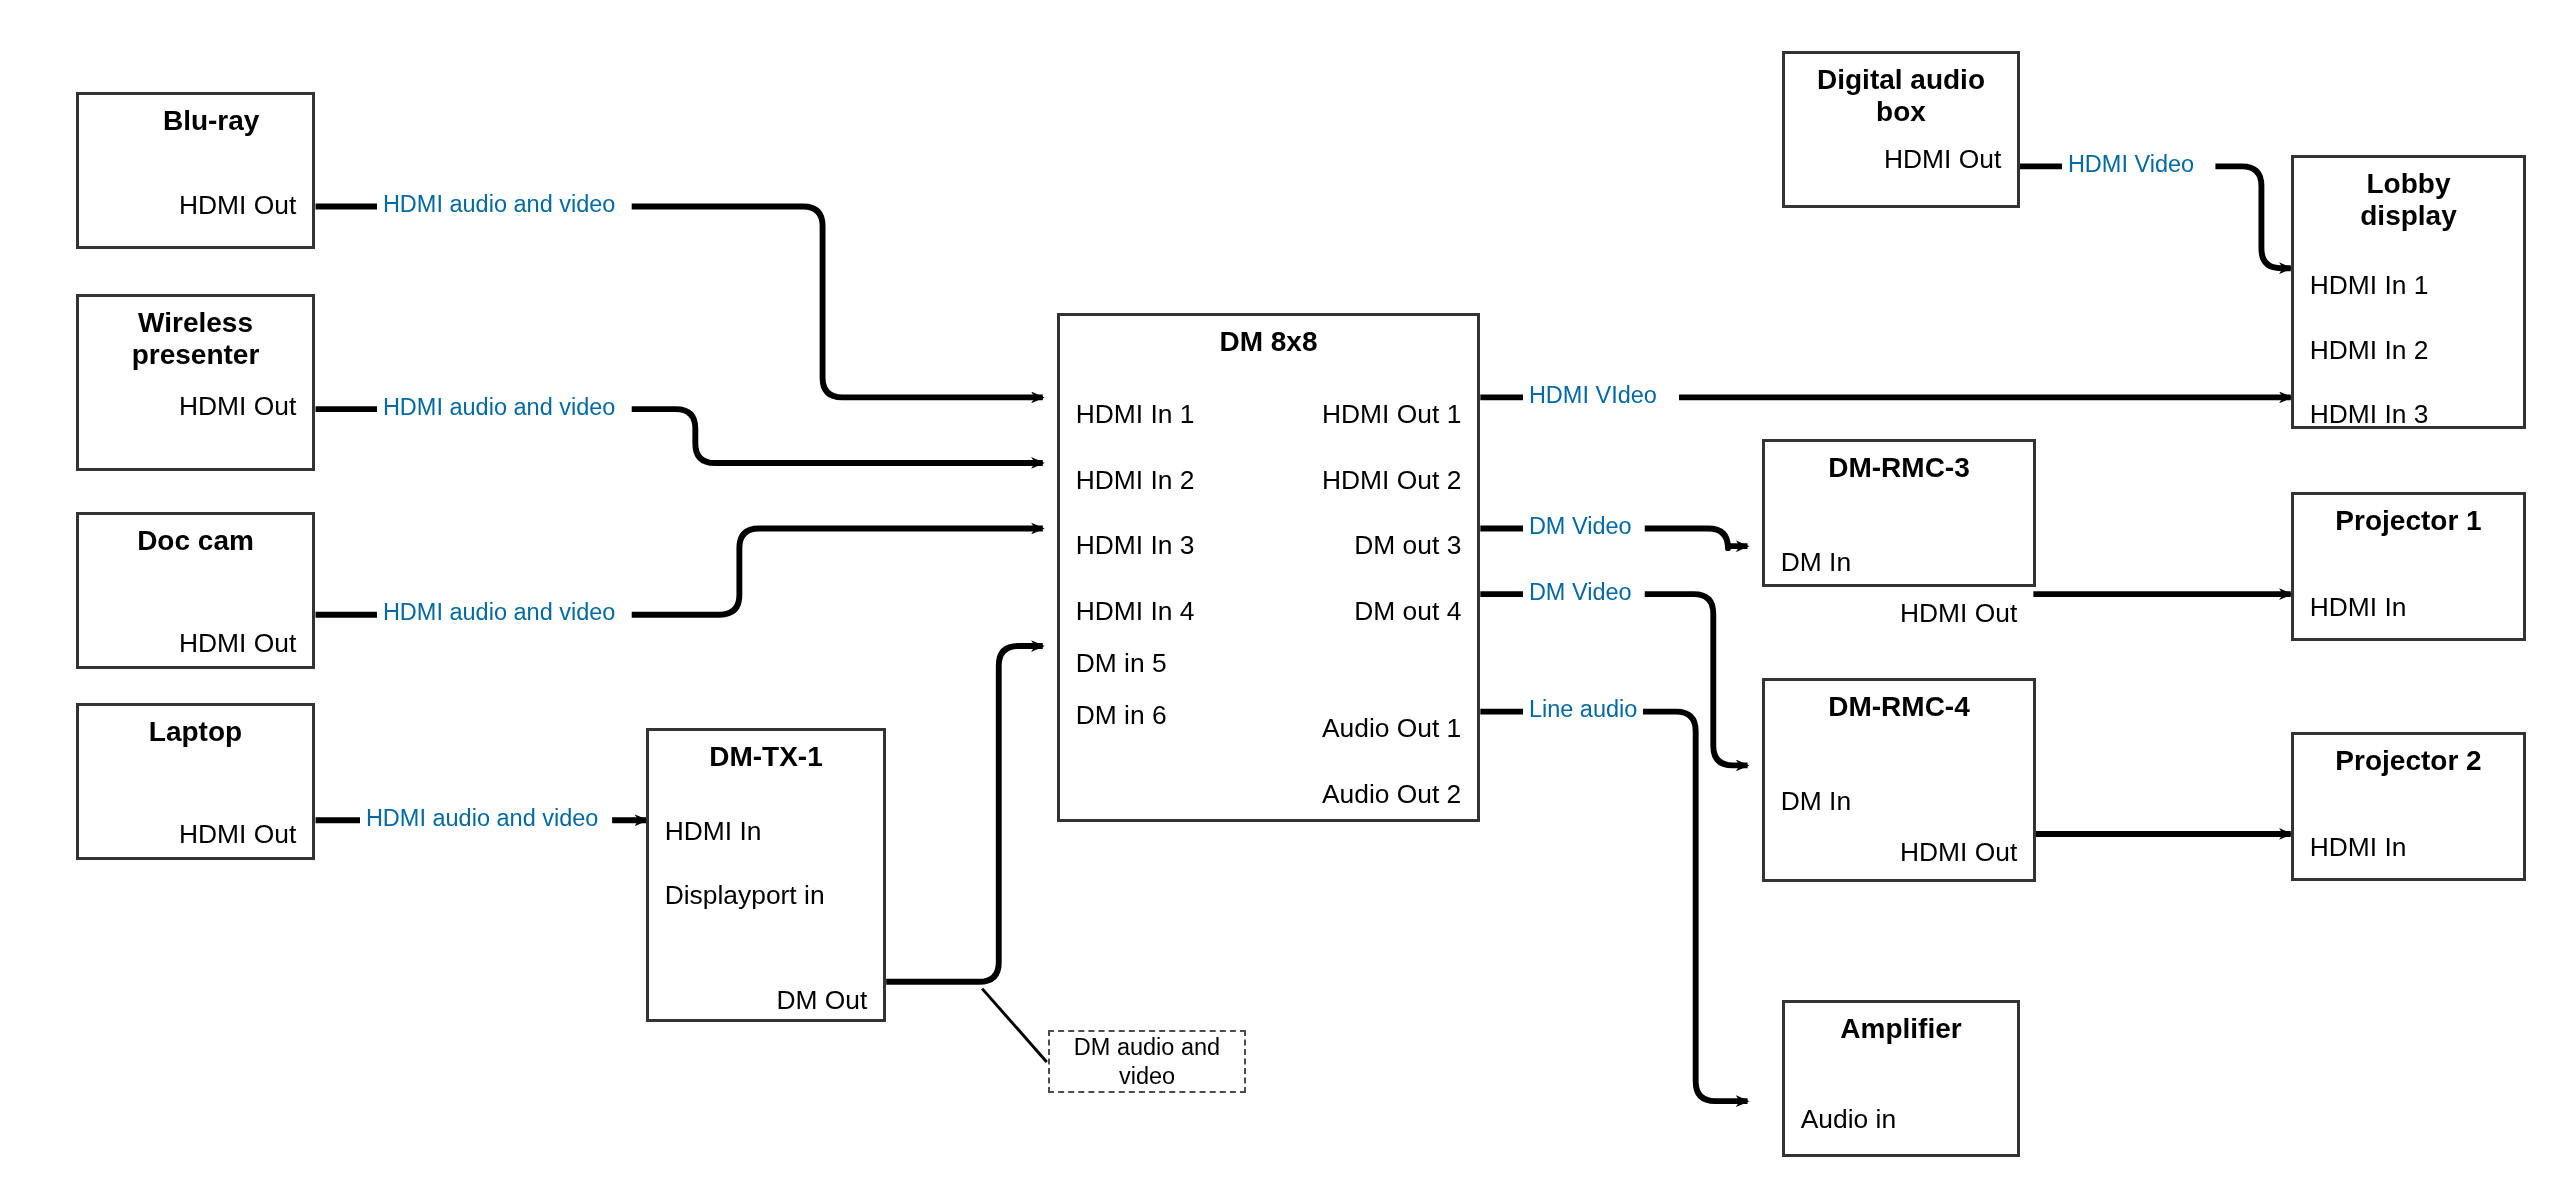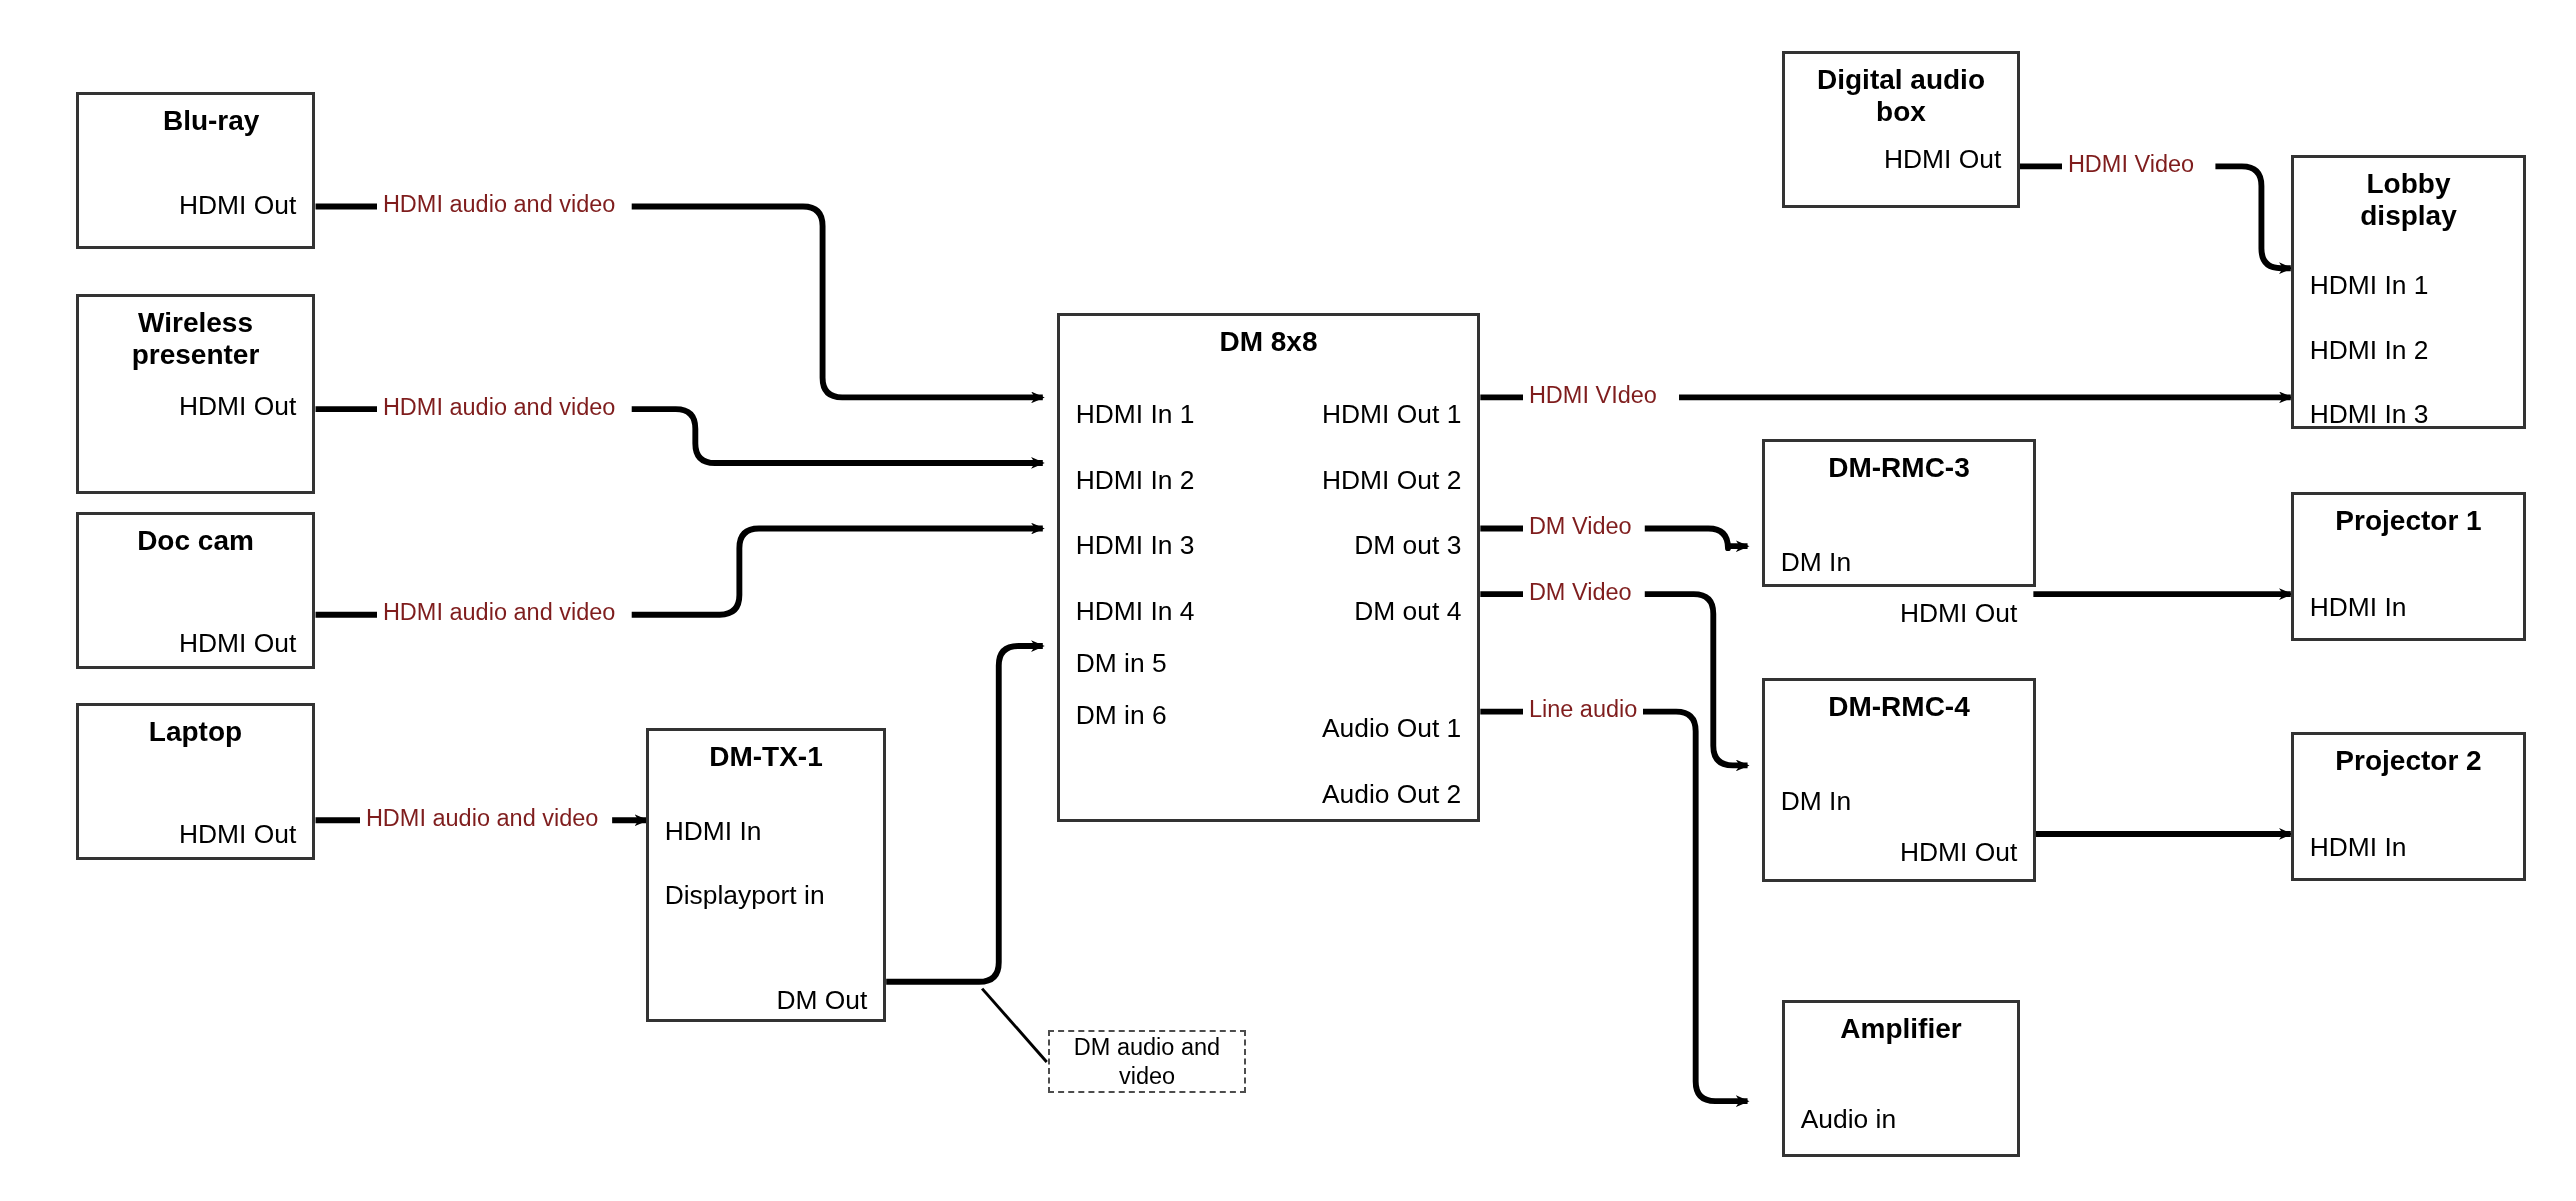--- a/index.html
+++ b/index.html
@@ -50,21 +50,21 @@
   .port.left  { text-align: left; }
   .port.right { text-align: right; }
   .ports {
     position: relative;
     flex: 1;
   }
   .port.abs { position: absolute; }
   .edge-label {
     position: absolute;
     font-size: 23.5px;
-    color: #7f1d1d;
+    color: #0369a1;
     background: #ffffff;
     padding: 0 5.9px;
     white-space: nowrap;
     line-height: 1.1;
   }
   .note-box {
     position: absolute;
     box-sizing: border-box;
     border: 2px dashed #4d4d4d;
     background: #ffffff;
@@ -150,21 +150,21 @@
   <div class="note-box" style="left:1048px; top:1030px; width:198px; height:63px;">DM audio and
 video</div>
 
   <div class="node" style="left:76px; top:92px; width:239px; height:157px;padding-left:47px;">
     <div class="title">Blu-ray</div>
     <div class="ports">
       <div class="port right abs" style="right:0; top:51px;">HDMI Out</div>
     </div>
   </div>
 
-  <div class="node" style="left:76px; top:294px; width:239px; height:200px;">
+  <div class="node" style="left:76px; top:294px; width:239px; height:177px;">
     <div class="title">Wireless
 presenter</div>
     <div class="ports">
       <div class="port right abs" style="right:0; top:17.6px;">HDMI Out</div>
     </div>
   </div>
 
   <div class="node" style="left:76px; top:512px; width:239px; height:157px;">
     <div class="title">Doc cam</div>
     <div class="ports">

